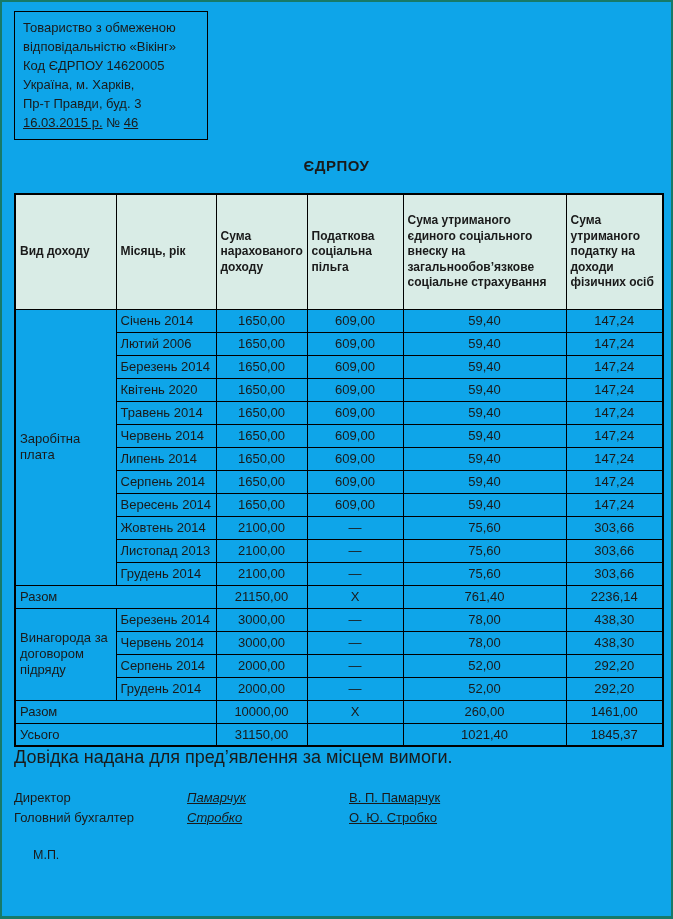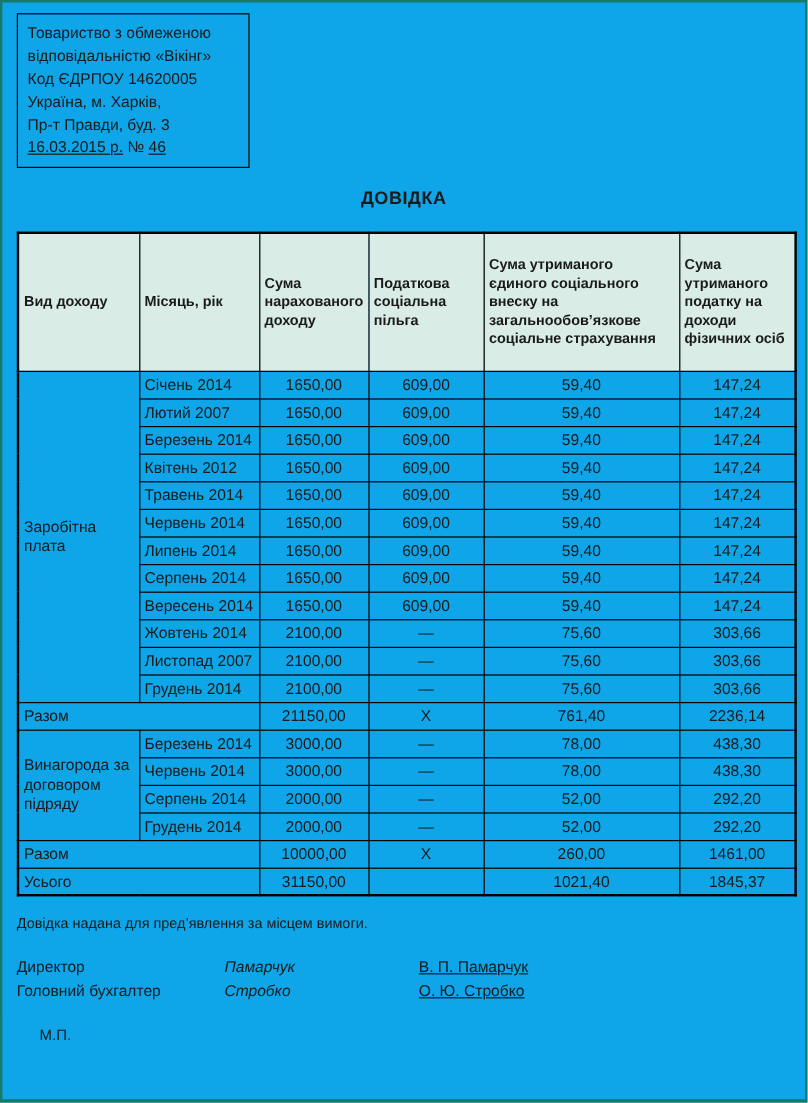--- a/index.html
+++ b/index.html
@@ -67,25 +67,25 @@
   table.income td {
     height:23px;
     font-size:13px;
     vertical-align:middle;
     padding:1px 4px;
   }
   td.cell-left { text-align:left; padding-left:7px; }
   td.cell-num  { text-align:center; }
   td.cell-type { text-align:left; padding-left:7px; line-height:16px; vertical-align:middle; }
   
-  .note { margin-top:15px; font-size:12px; }
+  .note { font-size:18px; }
   .sig-block { margin-top:22px; }
   .sig-row { display:flex; height:20px; font-size:13px; }
   .sig-role { width:173px; }
-  .sig-script { width:162px; font-style:italic; }
+  .sig-script { width:162px; font-style:italic; text-decoration:underline; }
   .sig-name { text-decoration:underline; }
   .seal { margin-top:18px; margin-left:19px; font-size:12.5px; }
 </style>
 </head>
 <body>
 
 <div class="page">
 
   <div class="letterhead">
     <div>Товариство з обмеженою</div>
@@ -93,21 +93,21 @@
     <div>Код ЄДРПОУ 14620005</div>
     <div>Україна, м. Харків,</div>
     <div>Пр-т Правди, буд. 3</div>
     <div>
       <span class="u">16.03.2015 р.</span>
       <span>№</span>
       <span class="u">46</span>
     </div>
   </div>
 
-  <div class="doc-title">ДОВІДКА</div>
+  <div class="doc-title">ЄДРПОУ</div>
 
 
   <table class="income">
     <colgroup>
       <col style="width:101px">
         <col style="width:100px">
         <col style="width:91px">
       <col style="width:96px">
         <col style="width:163px">
         <col style="width:97px">
@@ -125,35 +125,35 @@
     <tbody>
       <tr>
         <td class="cell-type" rowspan="12">Заробітна плата</td>
         <td class="cell-left">Січень 2014</td>
         <td class="cell-num">1650,00</td>
         <td class="cell-num">609,00</td>
         <td class="cell-num">59,40</td>
         <td class="cell-num">147,24</td>
       </tr>
       <tr>
-        <td class="cell-left">Лютий 2007</td>
+        <td class="cell-left">Лютий 2006</td>
         <td class="cell-num">1650,00</td>
         <td class="cell-num">609,00</td>
         <td class="cell-num">59,40</td>
         <td class="cell-num">147,24</td>
       </tr>
       <tr>
         <td class="cell-left">Березень 2014</td>
         <td class="cell-num">1650,00</td>
         <td class="cell-num">609,00</td>
         <td class="cell-num">59,40</td>
         <td class="cell-num">147,24</td>
       </tr>
       <tr>
-        <td class="cell-left">Квітень 2012</td>
+        <td class="cell-left">Квітень 2020</td>
         <td class="cell-num">1650,00</td>
         <td class="cell-num">609,00</td>
         <td class="cell-num">59,40</td>
         <td class="cell-num">147,24</td>
       </tr>
       <tr>
         <td class="cell-left">Травень 2014</td>
         <td class="cell-num">1650,00</td>
         <td class="cell-num">609,00</td>
         <td class="cell-num">59,40</td>
@@ -188,21 +188,21 @@
         <td class="cell-num">147,24</td>
       </tr>
       <tr>
         <td class="cell-left">Жовтень 2014</td>
         <td class="cell-num">2100,00</td>
         <td class="cell-num">—</td>
         <td class="cell-num">75,60</td>
         <td class="cell-num">303,66</td>
       </tr>
       <tr>
-        <td class="cell-left">Листопад 2007</td>
+        <td class="cell-left">Листопад 2013</td>
         <td class="cell-num">2100,00</td>
         <td class="cell-num">—</td>
         <td class="cell-num">75,60</td>
         <td class="cell-num">303,66</td>
       </tr>
       <tr>
         <td class="cell-left">Грудень 2014</td>
         <td class="cell-num">2100,00</td>
         <td class="cell-num">—</td>
         <td class="cell-num">75,60</td>

